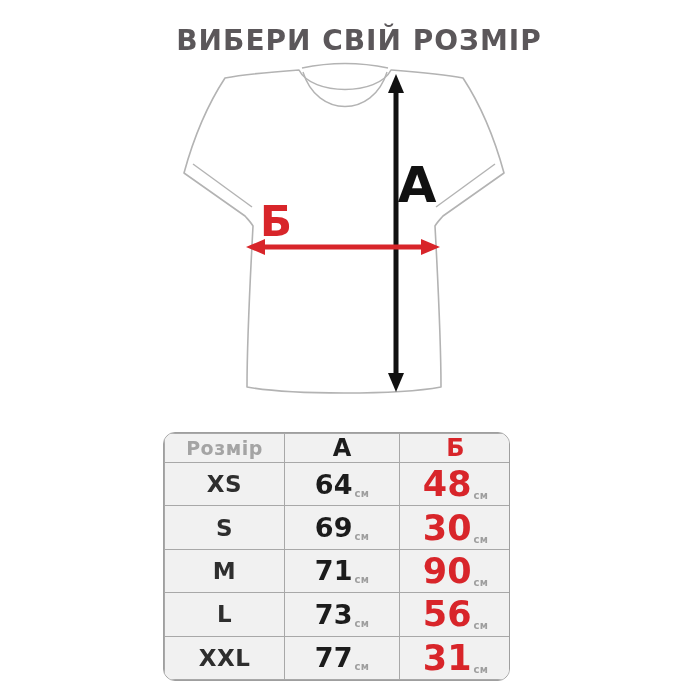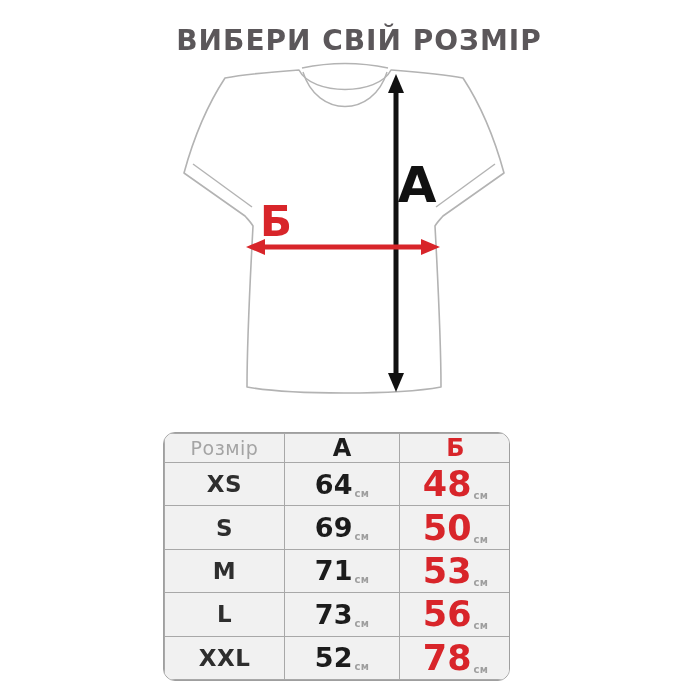--- a/index.html
+++ b/index.html
@@ -22,21 +22,21 @@
   }
   table.size-table {
     width: 100%; height: 100%; border-collapse: collapse; table-layout: fixed;
   }
   .size-table th, .size-table td {
     border: 1px solid #a8a8a8; text-align: center; vertical-align: middle;
     background: #f1f1f1; padding: 0;
   }
   .size-table thead tr { height: 27px; }
   .size-table tbody tr { height: 37px; }
-  .h-size { font-size: 19px; font-weight: normal; color: #a4a4a4; letter-spacing: 0.5px; }
+  .h-size { font-size: 19px; font-weight: bold; color: #a4a4a4; letter-spacing: 0.5px; }
   .h-a    { font-size: 24px; font-weight: bold; color: #1c1c1c; }
   .h-b    { font-size: 24px; font-weight: bold; color: #d8252a; }
   .cell-size { font-size: 23px; font-weight: bold; color: #2e2e2e; letter-spacing: 0.5px; }
   .measure { display: inline-flex; align-items: baseline; justify-content: center; }
   .num-a { font-size: 27px; font-weight: bold; color: #1c1c1c; }
   .num-b { font-size: 35px; font-weight: bold; color: #d8252a; }
   .unit {
     display: inline-block; font-size: 10px; font-weight: bold; color: #9e9e9e;
     margin-left: 2px; transform: translateY(3px); letter-spacing: 0.3px;
   }
@@ -113,54 +113,54 @@
                 <span class="unit">см</span>
               </span></td>
         </tr>
         <tr>
           <td class="cell-size">S</td>
           <td><span class="measure">
                 <span class="num-a">69</span>
                 <span class="unit">см</span>
               </span></td>
           <td><span class="measure">
-                <span class="num-b">50</span>
+                <span class="num-b">30</span>
                 <span class="unit">см</span>
               </span></td>
         </tr>
         <tr>
           <td class="cell-size">M</td>
           <td><span class="measure">
                 <span class="num-a">71</span>
                 <span class="unit">см</span>
               </span></td>
           <td><span class="measure">
-                <span class="num-b">53</span>
+                <span class="num-b">90</span>
                 <span class="unit">см</span>
               </span></td>
         </tr>
         <tr>
           <td class="cell-size">L</td>
           <td><span class="measure">
                 <span class="num-a">73</span>
                 <span class="unit">см</span>
               </span></td>
           <td><span class="measure">
                 <span class="num-b">56</span>
                 <span class="unit">см</span>
               </span></td>
         </tr>
         <tr>
           <td class="cell-size">XXL</td>
           <td><span class="measure">
-                <span class="num-a">52</span>
+                <span class="num-a">77</span>
                 <span class="unit">см</span>
               </span></td>
           <td><span class="measure">
-                <span class="num-b">78</span>
+                <span class="num-b">31</span>
                 <span class="unit">см</span>
               </span></td>
         </tr>
       </tbody>
     </table>
   </div>
 
 </div>
 
 </body></html>

